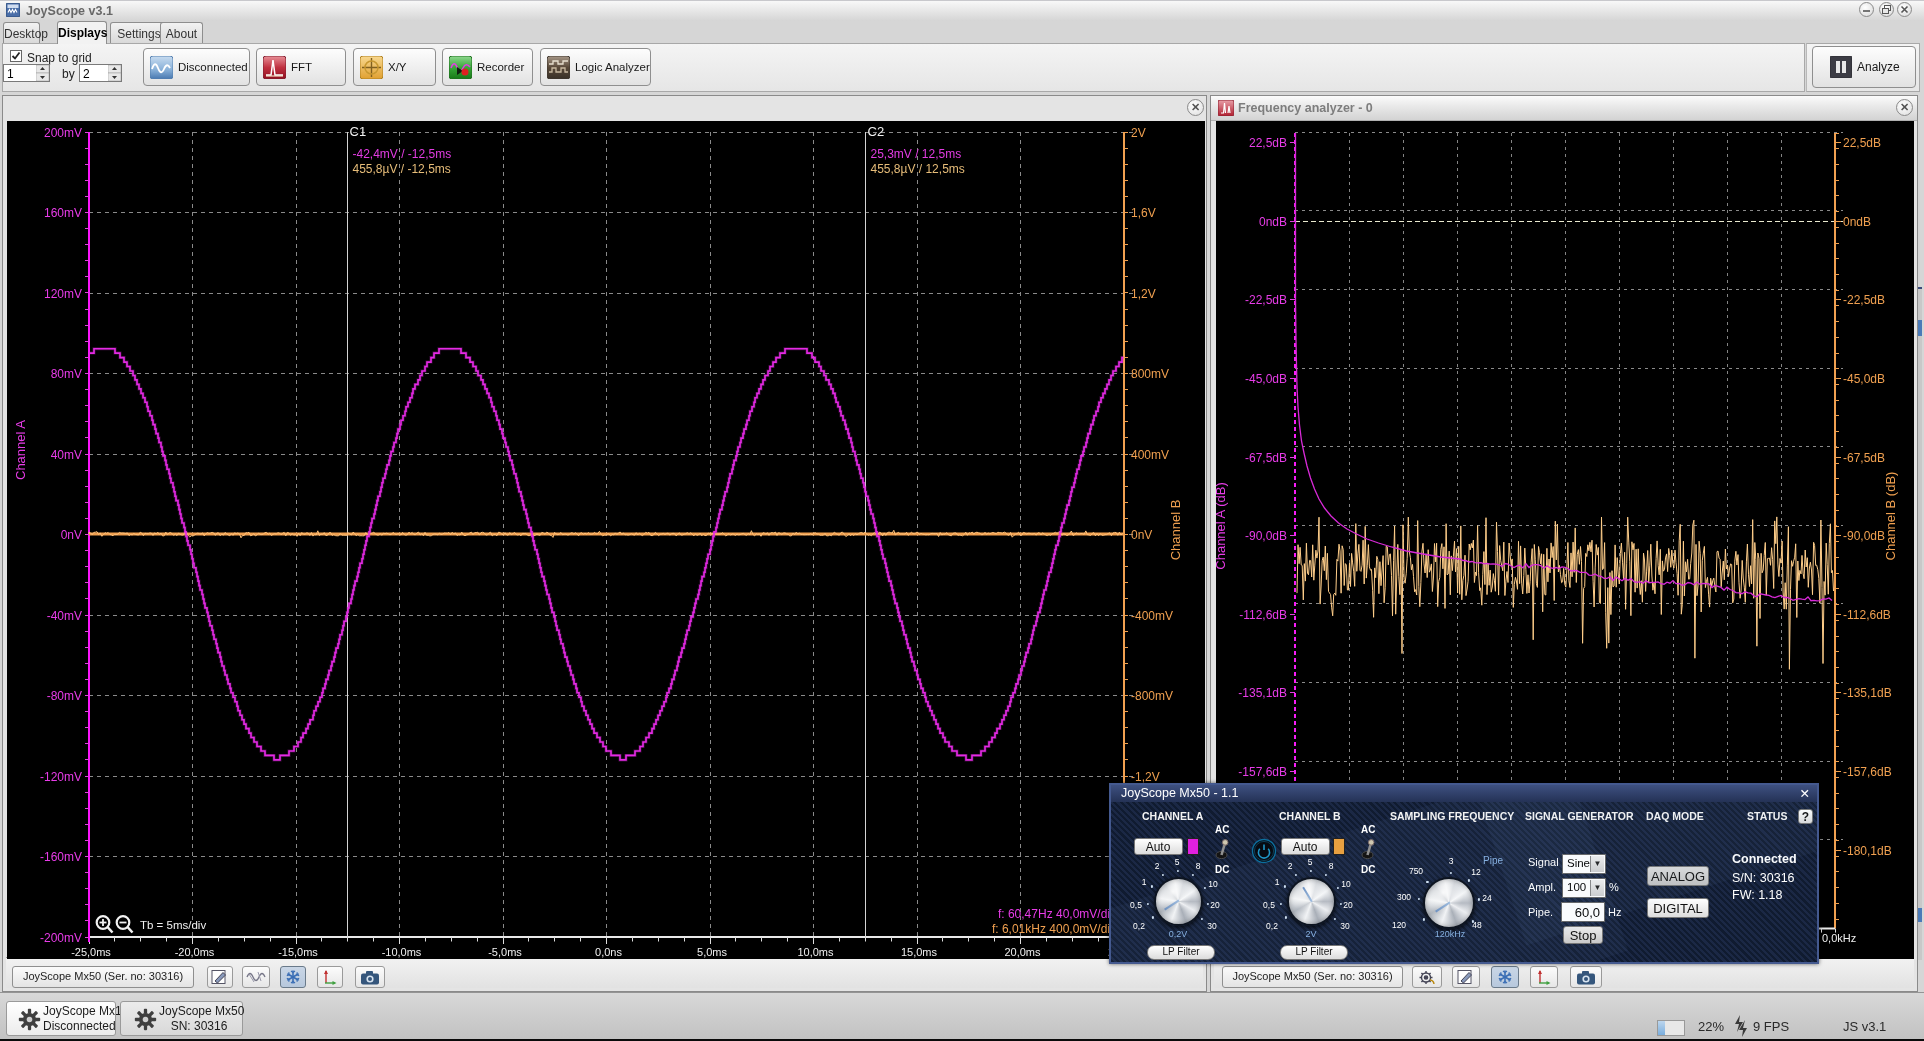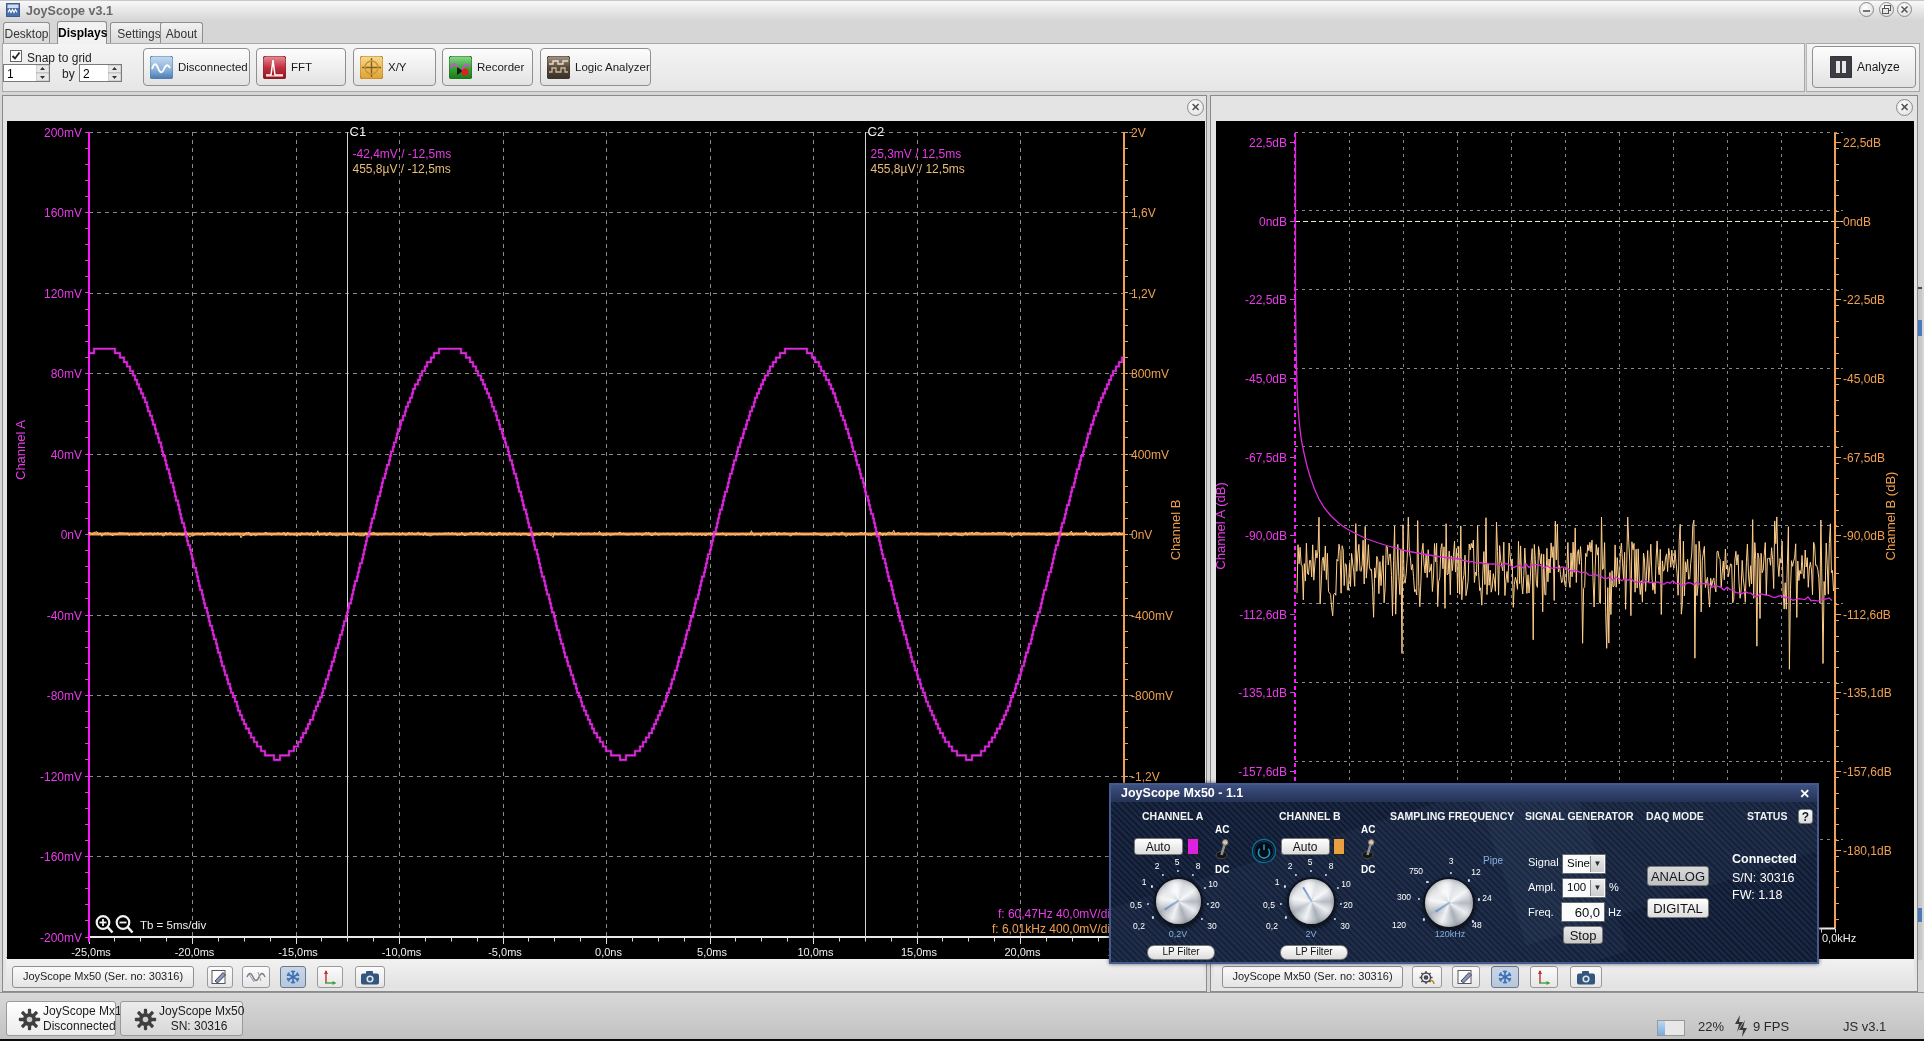--- a/index.html
+++ b/index.html
@@ -26,21 +26,21 @@
 .ptools{position:absolute;left:3px;right:3px;bottom:3px;height:31px;background:linear-gradient(#f2f2f2,#e2e2e2);border-top:1px solid #9a9a9a}
 .devbtn{position:absolute;height:22px;background:linear-gradient(#fbfbfb,#e4e4e4);border:1px solid #8f8f8f;border-radius:3px;
  font-size:11px;color:#222;text-align:center;padding-top:3px}
 .icobtn{position:absolute;top:966px;height:22px;background:linear-gradient(#fcfcfc,#e6e6e6);border:1px solid #9a9a9a;border-radius:3px;
  display:flex;align-items:center;justify-content:center}
 .icobtn.pressed{background:linear-gradient(#c9d6e6,#b7c8dc);border:1px solid #6a7a8a}
 #statusbar{left:0px;top:992px;width:1924px;height:47px;background:linear-gradient(#d8d8d8,#c2c2c2);border-top:1px solid #949494}
 .stbtn{position:absolute;top:1001px;height:35px;border:1px solid #9a9a9a;border-radius:3px;font-size:13px;color:#1c1c1c;text-align:center}
 #mx50{left:1109px;top:783px;width:710px;height:181px;background:#1a2a47;border:2px solid #44598f;box-shadow:0 0 4px rgba(0,0,0,.6)}
 #mxtitle{position:absolute;left:0;top:0;right:0;height:17px;background:linear-gradient(#3e5080,#243256);
- font-size:12.5px;font-weight:bold;color:#fff;padding-left:10px;padding-top:1px}
+ font-size:12.5px;font-weight:normal;color:#fff;padding-left:10px;padding-top:1px}
 #mxbody{position:absolute;left:0;top:17px;right:0;bottom:0;overflow:hidden;
  background:repeating-linear-gradient(45deg,#101b30 0px,#101b30 2.2px,#1b2845 2.2px,#1b2845 4.4px)}
 #mxbody:before{content:"";position:absolute;left:-60px;top:40px;width:560px;height:200px;transform:rotate(-18deg);
  background:rgba(120,160,210,.06)}
 #mxbody:after{content:"";position:absolute;left:380px;top:-80px;width:500px;height:150px;transform:rotate(-18deg);
  background:rgba(130,170,215,.05)}
 .mxhead{position:absolute;font-size:10.5px;font-weight:bold;color:#f4f4f4;white-space:nowrap}
 .mxw{position:absolute;color:#fff;font-size:11px;white-space:nowrap}
 .mxbtn{position:absolute;background:linear-gradient(#ffffff,#dcdcdc);border:1px solid #777;border-radius:3px;
  font-size:12px;color:#111;text-align:center}
@@ -72,21 +72,21 @@
     </svg>
 <div class="abs winbtn" style="left:1879px"></div>
 <svg class="abs" style="left:1879px;top:2px" width="15" height="15">
       <rect x="5.5" y="3.5" width="6" height="5" fill="none" stroke="#555"></rect>
       <rect x="3.5" y="6.5" width="6" height="5" fill="#e8e8e8" stroke="#555"></rect>
     </svg>
 <div class="abs winbtn" style="left:1897px"></div>
 <svg class="abs" style="left:1897px;top:2px" width="15" height="15">
       <path d="M4.5 4.5 L10.5 10.5 M10.5 4.5 L4.5 10.5" stroke="#555" stroke-width="1.6"></path>
     </svg>
-<div class="abs tab" style="left:3px;width:47px">Desktop</div>
+<div class="abs tab" style="left:3px;width:37px">Desktop</div>
 <div class="abs tab" style="left:110px;width:58px">Settings</div>
 <div class="abs tab" style="left:160px;width:43px">About</div>
 <div class="abs" id="toolbar"></div>
 <div class="abs" id="analyzebox"></div>
 <div class="abs tab" style="left:57px;width:50px;top:21px;height:23px;background:#f2f2f2;z-index:3;color:#000;font-weight:bold">Displays</div>
 <svg class="abs" style="left:10px;top:50px" width="12" height="12">
 <rect x="0.5" y="0.5" width="11" height="11" fill="#fff" stroke="#666"></rect>
 <path d="M2.5 6 L5 8.5 L9.5 2.5" stroke="#222" stroke-width="1.8" fill="none"></path>
     </svg>
 <div class="abs" style="left:27px;top:51px;font-size:12px;color:#222">Snap to grid</div>
@@ -486,20 +486,33 @@
     </div>
 <div class="icobtn" style="left:355px;width:30px">
       <svg width="20" height="15">
         <rect x="1" y="3.5" width="18" height="11" rx="2" fill="#35567c"></rect>
 <rect x="6" y="1" width="7" height="4" rx="1" fill="#35567c"></rect>
         <circle cx="10" cy="9" r="3.6" fill="#d8e4f0"></circle>
         <circle cx="10" cy="9" r="2" fill="#35567c"></circle>
       </svg>
     </div>
 <div class="abs panel" style="left:1210px;top:95px;width:708px;height:897px">
+<div class="ptitle">
+        <svg style="position:absolute;left:7px;top:4px" width="16" height="16">
+<defs>
+            <linearGradient id="gpf" x1="0" y1="0" x2="0" y2="1">
+              <stop offset="0" stop-color="#e8a0a8"></stop>
+              <stop offset="1" stop-color="#b02030"></stop>
+            </linearGradient>
+          </defs>
+<rect width="16" height="16" rx="2" fill="url(#gpf)" stroke="#902030"></rect>
+<path d="M3 13 L5.5 13 L6.5 3 L7.5 13 M10 13 L11 6 L12 13" stroke="#fff" stroke-width="1.2" fill="none"></path>
+        </svg>
+<span style="position:absolute;left:27px;top:5px">Frequency analyzer - 0</span>
+      </div>
 <div class="pclose" style="right:4px;top:3px">✕</div>
 <div class="ptools"></div>
 </div>
 <div class="abs" style="left:1216px;top:121px">
       <svg width="698" height="838" font-family="Liberation Sans, sans-serif">
 <rect width="698" height="838" fill="#000000"></rect>
 <line x1="79" y1="11.5" x2="627" y2="11.5" stroke="#8a8a8a" stroke-width="1" stroke-dasharray="3 4"></line>
 <line x1="79" y1="89.5" x2="627" y2="89.5" stroke="#8a8a8a" stroke-width="1" stroke-dasharray="3 4"></line>
 <line x1="79" y1="168.5" x2="627" y2="168.5" stroke="#8a8a8a" stroke-width="1" stroke-dasharray="3 4"></line>
 <line x1="79" y1="247.5" x2="627" y2="247.5" stroke="#8a8a8a" stroke-width="1" stroke-dasharray="3 4"></line>
@@ -828,21 +841,21 @@
 <div class="ddrop" style="left:451px;top:51.5px">
           <span style="position:absolute;left:4px;top:2px">Sine</span>
           <span class="db">▼</span>
         </div>
 <div class="mxw" style="left:417px;top:79px">Ampl.</div>
 <div class="ddrop" style="left:451px;top:75.5px">
           <span style="position:absolute;left:4px;top:2px">100</span>
           <span class="db">▼</span>
         </div>
 <div class="mxw" style="left:498px;top:79px">%</div>
-<div class="mxw" style="left:417px;top:103.5px">Freq.</div>
+<div class="mxw" style="left:417px;top:103.5px">Pipe.</div>
 <div class="abs" style="left:450px;top:100px;width:44px;height:20px;background:#fff;border:1px solid #666;font-size:13px;color:#000;text-align:right;padding:2px 4px 0 0">60,0</div>
 <div class="mxw" style="left:497px;top:103.5px">Hz</div>
 <div class="mxbtn" style="left:452px;top:124px;width:40px;height:18px;background:linear-gradient(#ececec,#c9c9c9);padding-top:1px;font-size:13px">Stop</div>
 <div class="mxbtn" style="left:536px;top:64px;width:62px;height:20px;background:linear-gradient(#dcdcdc,#c2c2c2);padding-top:2px;font-size:13px">ANALOG</div>
 <div class="mxbtn" style="left:536px;top:95.5px;width:62px;height:20px;padding-top:2px;font-size:13px">DIGITAL</div>
 <div class="mxw" style="left:621px;top:50px;font-weight:bold;font-size:12.5px">Connected</div>
 <div class="mxw" style="left:621px;top:69px;font-size:12.5px">S/N: 30316</div>
 <div class="mxw" style="left:621px;top:86px;font-size:12.5px">FW: 1.18</div>
 </div>
     </div>

